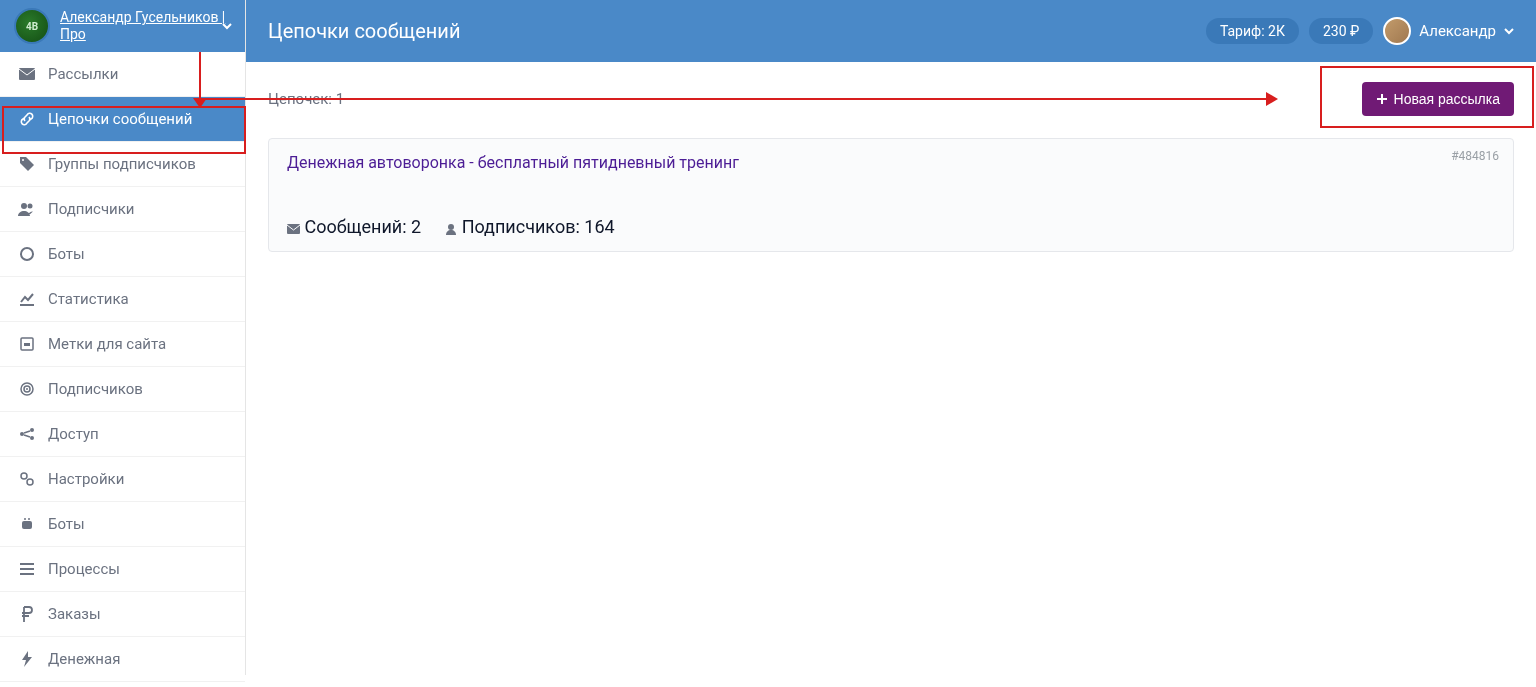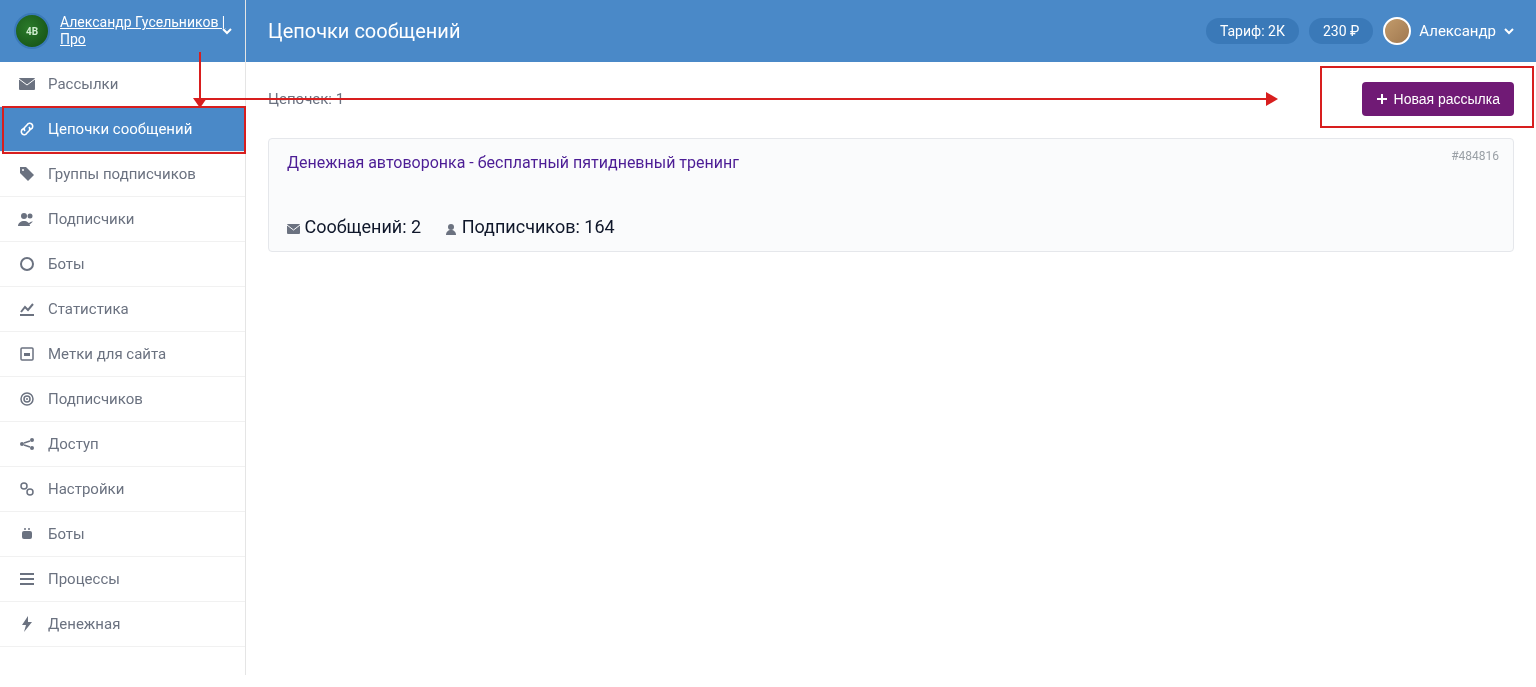--- a/index.html
+++ b/index.html
@@ -226,20 +226,28 @@
           <svg width="14" height="12" viewBox="0 0 14 12">
             <rect x="0" y="0" width="14" height="2" fill="#6b7280"></rect>
             <rect x="0" y="5" width="14" height="2" fill="#6b7280"></rect>
             <rect x="0" y="10" width="14" height="2" fill="#6b7280"></rect>
           </svg>
         </span>
       <span>Процессы</span>
     </li>
     <li>
       <span class="icon">
+          <svg width="12" height="16" viewBox="0 0 12 16">
+            <path d="M3 1h5a3 3 0 110 6H3M1 7h7M1 10h7M3 1v15" stroke="#6b7280" stroke-width="1.8" fill="none"></path>
+          </svg>
+        </span>
+      <span>Заказы</span>
+    </li>
+    <li>
+      <span class="icon">
           <svg width="10" height="16" viewBox="0 0 10 16">
             <path d="M6 0L0 9h4l-2 7 8-10H6z" fill="#6b7280"></path>
           </svg>
         </span>
       <span>Денежная</span>
     </li>
   </ul>
 </aside>
 
 <header class="topbar">

